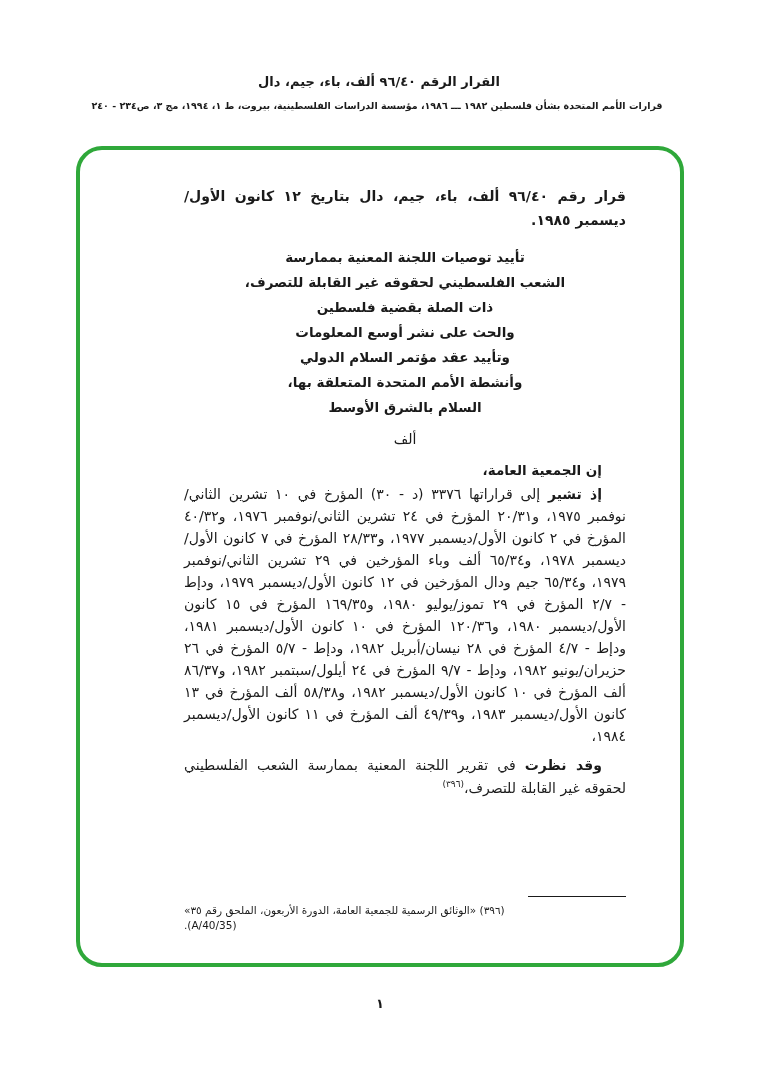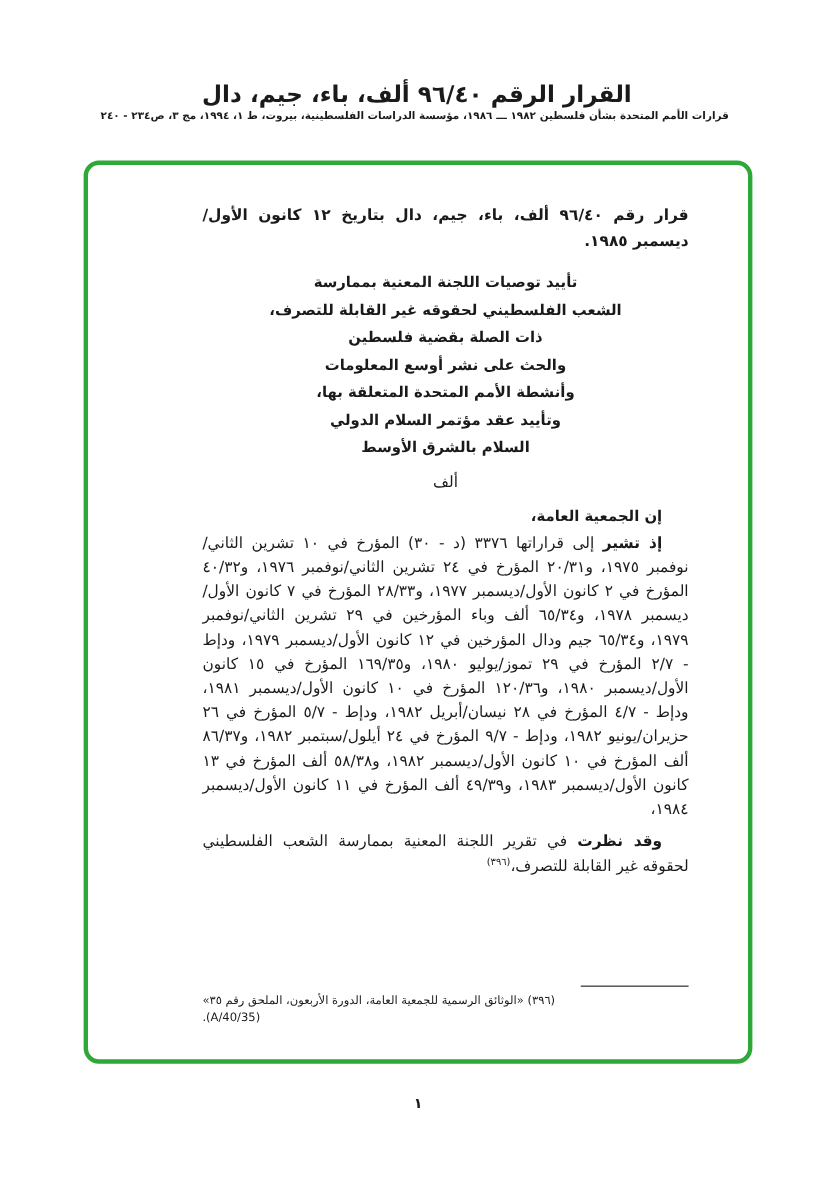--- a/index.html
+++ b/index.html
@@ -13,35 +13,35 @@
     position:relative;
     font-family:"DejaVu Sans", sans-serif;
     color:var(--text);
     overflow:hidden;
   }
   .sheet { position:absolute; inset:0; background:#fff; direction:rtl; }
 
   .doc-title {
     position:absolute; top:74px; left:0; right:0;
     text-align:center;
-    font-size:21px; font-weight:bold;
+    font-size:13px; font-weight:bold;
   }
   .doc-citation {
     position:absolute; top:100px; left:8px; right:12px;
     text-align:center;
     font-size:9.5px; font-weight:bold;
     letter-spacing:.1px;
     white-space:nowrap;
   }
 
   .green-box {
     position:absolute; left:76px; top:146px;
     width:608px; height:821px;
     border:4px solid var(--box-border);
-    border-radius:14px;
+    border-radius:26px;
     background:#fff;
   }
   .content {
     position:absolute; top:34px; right:54px;
     width:442px; height:760px;
     direction:rtl;
   }
 
   .res-heading {
     font-size:14px; font-weight:bold;
@@ -114,22 +114,22 @@
   <div class="green-box">
     <div class="content">
 
       <p class="res-heading">قرار رقم ٩٦/٤٠ ألف، باء، جيم، دال بتاريخ ١٢ كانون الأول/ديسمبر ١٩٨٥.</p>
 
       <div class="subject">
           <div>تأييد توصيات اللجنة المعنية بممارسة</div>
           <div>الشعب الفلسطيني لحقوقه غير القابلة للتصرف،</div>
           <div>ذات الصلة بقضية فلسطين</div>
           <div>والحث على نشر أوسع المعلومات</div>
+          <div>وتأييد عقد مؤتمر السلام الدولي</div>
           <div>وأنشطة الأمم المتحدة المتعلقة بها،</div>
-          <div>وتأييد عقد مؤتمر السلام الدولي</div>
           <div>السلام بالشرق الأوسط</div>
         </div>
 
       <div class="section-label">ألف</div>
 
       <p class="opening">إن الجمعية العامة،</p>
 
       <p class="recital"><strong>إذ تشير</strong><span> إلى قراراتها ٣٣٧٦ (د - ٣٠) المؤرخ في ١٠ تشرين الثاني/نوفمبر ١٩٧٥، و٢٠/٣١ المؤرخ في ٢٤ تشرين الثاني/نوفمبر ١٩٧٦، و٤٠/٣٢ المؤرخ في ٢ كانون الأول/ديسمبر ١٩٧٧، و٢٨/٣٣ المؤرخ في ٧ كانون الأول/ديسمبر ١٩٧٨، و٦٥/٣٤ ألف وباء المؤرخين في ٢٩ تشرين الثاني/نوفمبر ١٩٧٩، و٦٥/٣٤ جيم ودال المؤرخين في ١٢ كانون الأول/ديسمبر ١٩٧٩، ودإط - ٢/٧ المؤرخ في ٢٩ تموز/يوليو ١٩٨٠، و١٦٩/٣٥ المؤرخ في ١٥ كانون الأول/ديسمبر ١٩٨٠، و١٢٠/٣٦ المؤرخ في ١٠ كانون الأول/ديسمبر ١٩٨١، ودإط - ٤/٧ المؤرخ في ٢٨ نيسان/أبريل ١٩٨٢، ودإط - ٥/٧ المؤرخ في ٢٦ حزيران/يونيو ١٩٨٢، ودإط - ٩/٧ المؤرخ في ٢٤ أيلول/سبتمبر ١٩٨٢، و٨٦/٣٧ ألف المؤرخ في ١٠ كانون الأول/ديسمبر ١٩٨٢، و٥٨/٣٨ ألف المؤرخ في ١٣ كانون الأول/ديسمبر ١٩٨٣، و٤٩/٣٩ ألف المؤرخ في ١١ كانون الأول/ديسمبر ١٩٨٤،</span></p>
 
       <p class="considered"><strong>وقد نظرت</strong><span> في تقرير اللجنة المعنية بممارسة الشعب الفلسطيني لحقوقه غير القابلة للتصرف،</span><sup>(٣٩٦)</sup></p>

